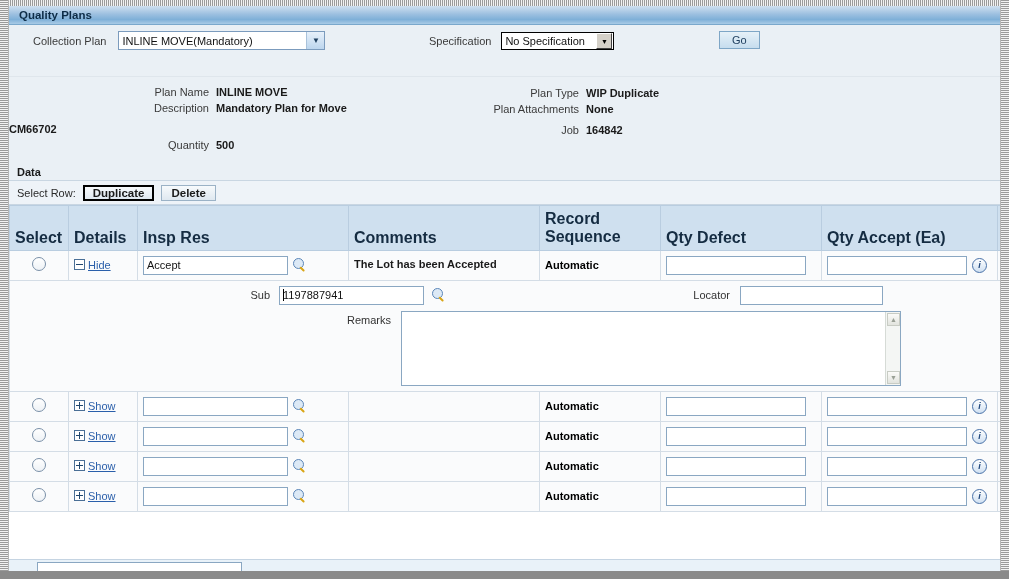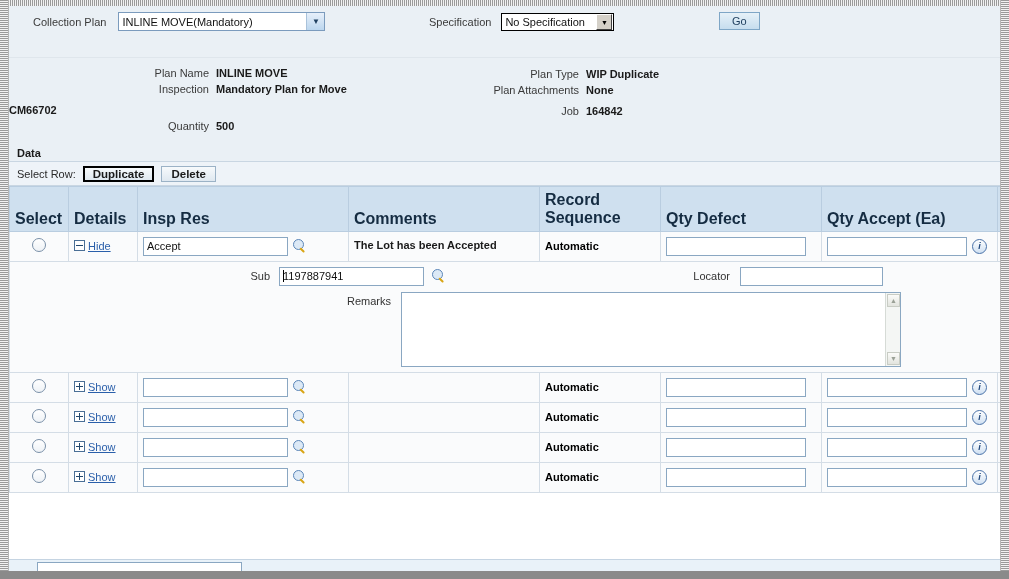--- a/index.html
+++ b/index.html
@@ -427,20 +427,23 @@
 
 <div id="app">
 
   <div class="frame-top"></div>
   <div class="frame-left"></div>
   <div class="frame-right"></div>
   <div class="frame-bottom"></div>
 
   <div class="page">
 
+    <div class="header-bar">
+      <span class="title">Quality Plans</span>
+    </div>
 
     <div class="query-region">
 
       <div class="row-inline" style="left:24px; top:6px;">
         <span class="lbl">Collection Plan</span>
         <div class="select-modern" style="margin-left:12px;">
           <span>INLINE MOVE(Mandatory)</span>
           <span class="caret-box">▼</span>
         </div>
       </div>
@@ -460,21 +463,21 @@
     </div>
 
     <div class="plan-info">
 
       <div class="info-col" style="left:0; top:9px;">
         <div class="info-line">
           <div class="info-label" style="width:200px;">Plan Name</div>
           <div class="info-value">INLINE MOVE</div>
         </div>
         <div class="info-line">
-          <div class="info-label" style="width:200px;">Inspection</div>
+          <div class="info-label" style="width:200px;">Description</div>
           <div class="info-value">Mandatory Plan for Move</div>
         </div>
         <div class="info-line" style="margin-top:9px;">
           <div class="info-value">CM66702</div>
         </div>
         <div class="info-line">
           <div class="info-label" style="width:200px;">Quantity</div>
           <div class="info-value">500</div>
         </div>
       </div>

